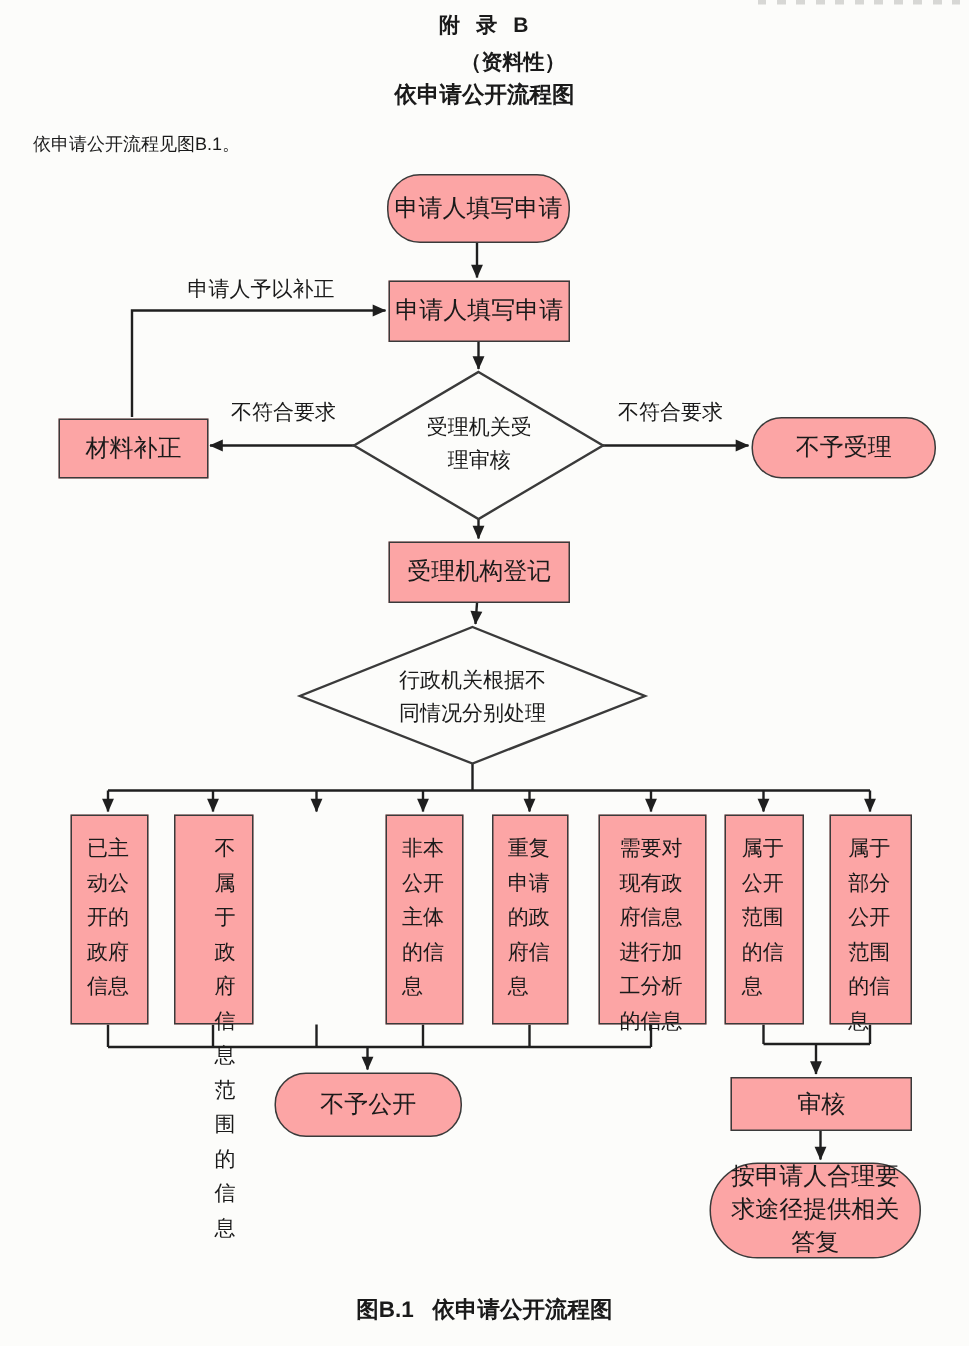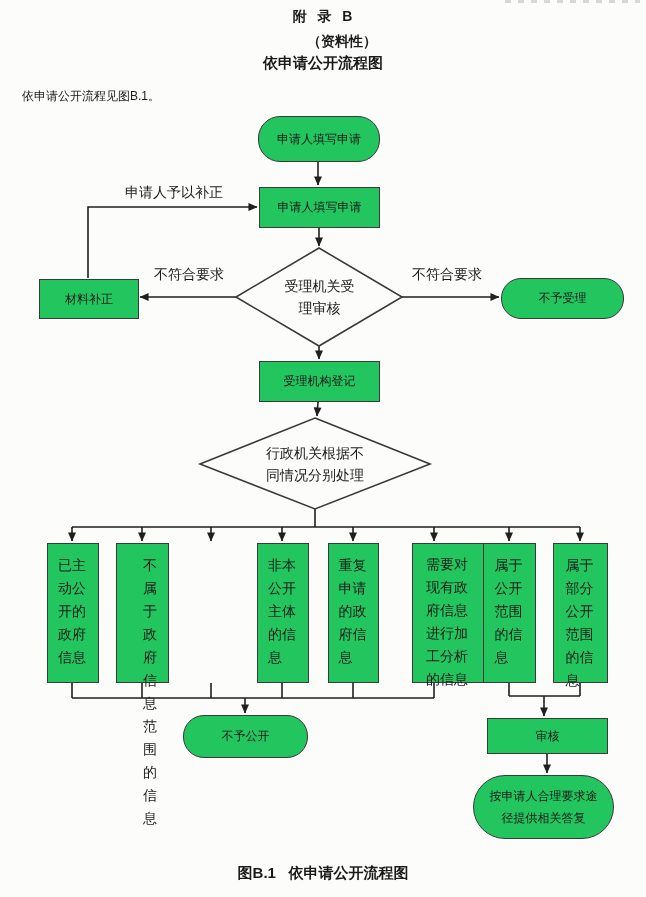--- a/index.html
+++ b/index.html
@@ -13,34 +13,34 @@
   }
   .stage{position:absolute;left:0;top:0;width:646px;height:897px;}
   .hdr{position:absolute;left:0;width:646px;text-align:center;font-weight:bold;white-space:pre;}
   #t1{top:8px;font-size:14px;letter-spacing:1px;}
   #t2{top:33px;font-size:14px;padding-left:19px;}
   #t3{top:54px;font-size:15px;}
   #intro{position:absolute;left:22px;top:88px;font-size:12px;}
   #caption{position:absolute;left:0;top:864px;width:646px;text-align:center;font-weight:bold;font-size:15px;white-space:pre;}
   .node{
     position:absolute;box-sizing:border-box;
-    border:1.5px solid #3a3a3a;background:#22c55e;
+    border:1.5px solid #3a3a3a;background:#fca5a5;
     display:flex;align-items:center;justify-content:center;
-    font-size:12px;text-align:center;z-index:2;
+    font-size:16px;text-align:center;z-index:2;
   }
   .stadium{border-radius:22px;}
   .dtext{
     position:absolute;display:flex;align-items:center;justify-content:center;
     font-size:14px;z-index:3;line-height:21px;text-align:center;
   }
   .dtext span{display:inline-block;word-break:break-all;}
   .elabel{position:absolute;font-size:14px;z-index:3;text-align:center;}
   .vbox{
     position:absolute;top:543px;height:140px;box-sizing:border-box;
-    border:1.5px solid #3a3a3a;background:#22c55e;
+    border:1.5px solid #3a3a3a;background:#fca5a5;
     display:flex;justify-content:center;align-items:flex-start;
     padding-top:10px;font-size:14px;z-index:2;
   }
   .vbox span{display:inline-block;width:30px;line-height:23px;word-break:break-all;text-align:left;}
   .vbox.wide span{width:44px;}
   .twoline{line-height:22px;}
   .reply span{display:inline-block;width:114px;word-break:break-all;text-align:center;line-height:22px;}
   svg.connectors{position:absolute;left:0;top:0;z-index:1;}
   #artifact{
     position:absolute;left:505px;top:0;width:135px;height:3px;opacity:.55;
@@ -115,21 +115,21 @@
 
   <div class="node stadium" style="left:258px;top:116px;width:122px;height:46px;">申请人填写申请</div>
 
   <div class="node" style="left:259px;top:187px;width:121px;height:41px;">申请人填写申请</div>
 
   <div class="node" style="left:39px;top:279px;width:100px;height:40px;">材料补正</div>
 
   <div class="node stadium" style="left:501px;top:278px;width:123px;height:41px;border-radius:20px;">不予受理</div>
 
   <div class="dtext twoline" style="left:247px;top:275px;width:145px;height:44px;">
-    <span style="width:72px;">受理机关受理审核</span>
+    <span style="width:72px;font-family:Liberation Mono, monospace;">受理机关受理审核</span>
   </div>
 
   <div class="node" style="left:259px;top:361px;width:121px;height:41px;">受理机构登记</div>
 
   <div class="dtext twoline" style="left:235px;top:441px;width:160px;height:46px;">
     <span style="width:100px;">行政机关根据不同情况分别处理</span>
   </div>
 
   <div class="elabel" style="left:118px;top:184px;width:112px;">申请人予以补正</div>
   <div class="elabel" style="left:152px;top:266px;width:74px;">不符合要求</div>
@@ -140,21 +140,21 @@
   </div>
   <div class="vbox" style="left:116px;width:53px;padding-left:26px;">
     <span>不属于政府信息范围的信息</span>
   </div>
   <div class="vbox" style="left:257px;width:52px;">
     <span>非本公开主体的信息</span>
   </div>
   <div class="vbox" style="left:328px;width:51px;">
     <span>重复申请的政府信息</span>
   </div>
-  <div class="vbox wide" style="left:412px;width:72px;font-family:Liberation Mono, monospace;">
+  <div class="vbox wide" style="left:399px;width:72px;">
     <span>需要对现有政府信息进行加工分析的信息</span>
   </div>
   <div class="vbox" style="left:553px;width:55px;">
     <span>属于部分公开范围的信息</span>
   </div>
   <div class="vbox" style="left:483px;width:53px;">
     <span>属于公开范围的信息</span>
   </div>
 
   <div class="node stadium" style="left:183px;top:715px;width:125px;height:43px;border-radius:21px;">不予公开</div>

